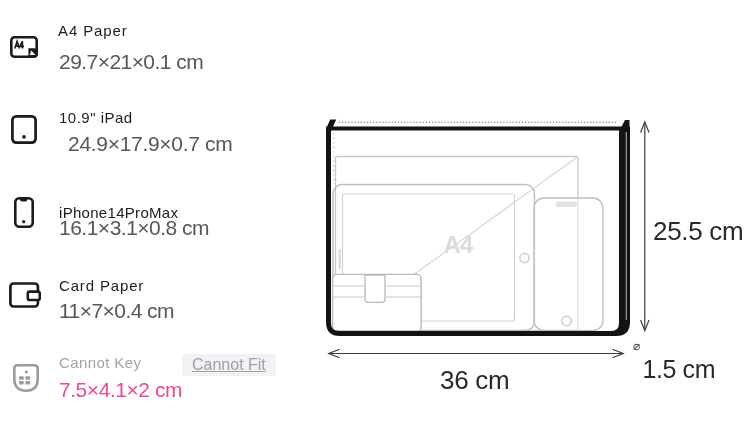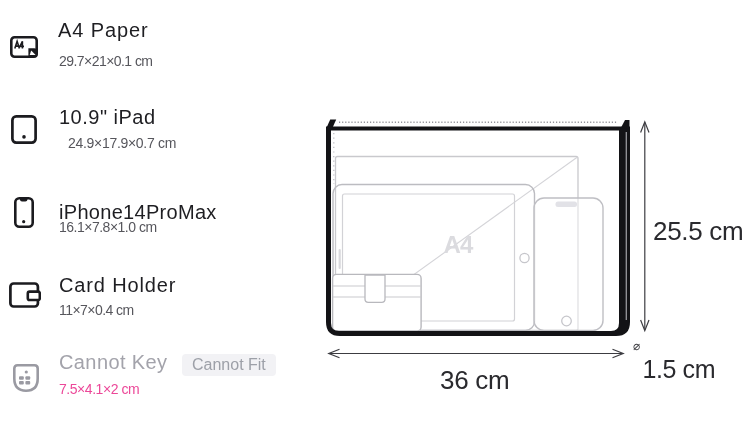--- a/index.html
+++ b/index.html
@@ -1,19 +1,19 @@
 <!DOCTYPE html>
 <html><head><meta charset="utf-8">
 <style>
 html,body{margin:0;padding:0;}
 body{width:750px;height:426px;background:#fff;font-family:"Liberation Sans",sans-serif;position:relative;overflow:hidden;}
-.t{position:absolute;color:#1e1e22;font-size:20px;letter-spacing:0.9px;line-height:21px;white-space:nowrap;text-align:center;}
-.s{position:absolute;color:#56565c;font-size:14px;letter-spacing:-0.55px;line-height:17px;white-space:nowrap;}
+.t{position:absolute;color:#1e1e22;font-size:15px;letter-spacing:0.9px;line-height:21px;white-space:nowrap;text-align:center;}
+.s{position:absolute;color:#56565c;font-size:21px;letter-spacing:-0.55px;line-height:17px;white-space:nowrap;}
 .ic{position:absolute;}
-.chip{position:absolute;left:182px;top:354px;height:22px;background:#f2f2f5;border-radius:4px;color:#9da0a8;font-size:16px;letter-spacing:0px;line-height:22px;padding:0 10px;}
+.chip{position:absolute;left:182px;top:354px;height:22px;background:#f2f2f5;border-radius:4px;color:#9da0a8;font-size:16px;letter-spacing:0px;line-height:22px;padding:0 10px;text-decoration:underline;}
 </style></head>
 <body>
 
 <svg class="ic" style="left:10px;top:36px" width="28" height="22" viewBox="0 0 28 22">
   <rect x="1.3" y="1.3" width="25.4" height="19.4" rx="3.2" fill="#fff" stroke="#1b1b1f" stroke-width="2.6"></rect>
   <path d="M18.4,12.2 H24 Q27.7,12.2 27.7,16 V18.4 Q27.7,21.6 24.4,21.6 H18.4 Z" fill="#1b1b1f"></path>
   <polygon points="21.2,14.4 25.6,18.9 19.7,18.9" fill="#fff"></polygon>
   <path d="M4.8,12.6 L7.1,5.3 L9.4,12.6 M5.6,10.1 H8.7 M12.4,12.6 V5.3 L9.9,10.4 H14" fill="none" stroke="#1b1b1f" stroke-width="1.6"></path>
 </svg>
 <div class="t" style="left:58px;top:20px">A4 Paper</div>
@@ -25,27 +25,27 @@
 </svg>
 <div class="t" style="left:59px;top:107px;letter-spacing:0.5px">10.9" iPad</div>
 <div class="s" style="left:68px;top:135px;letter-spacing:-0.3px">24.9×17.9×0.7 cm</div>
 
 <svg class="ic" style="left:14px;top:197px" width="20" height="31" viewBox="0 0 20 31">
   <rect x="1.3" y="1.3" width="17.4" height="28.4" rx="4" fill="#fff" stroke="#1b1b1f" stroke-width="2.6"></rect>
   <path d="M6,1.8 H13.4 V2.6 Q13.4,4.6 11.4,4.6 H8 Q6,4.6 6,2.6 Z" fill="#1b1b1f"></path>
   <circle cx="9.7" cy="24.7" r="1.6" fill="#1b1b1f"></circle>
 </svg>
 <div class="t" style="left:59px;top:202px;letter-spacing:0.3px">iPhone14ProMax</div>
-<div class="s" style="left:59px;top:219px;letter-spacing:-0.5px">16.1×7.8×1.0 cm</div>
+<div class="s" style="left:59px;top:219px;letter-spacing:-0.5px">16.1×3.1×0.8 cm</div>
 
 <svg class="ic" style="left:9px;top:282px" width="32" height="26" viewBox="0 0 32 26">
   <rect x="1.4" y="1.5" width="27.5" height="23" rx="3.2" fill="#fff" stroke="#1b1b1f" stroke-width="2.7"></rect>
   <rect x="18.8" y="9.6" width="12" height="8.4" rx="1.8" fill="#fff" stroke="#1b1b1f" stroke-width="2.6"></rect>
 </svg>
-<div class="t" style="left:59px;top:275px;letter-spacing:0.85px">Card Holder</div>
+<div class="t" style="left:59px;top:275px;letter-spacing:0.85px">Card Paper</div>
 <div class="s" style="left:59px;top:302px">11×7×0.4 cm</div>
 
 <svg class="ic" style="left:13px;top:364px" width="26" height="28" viewBox="0 0 26 28">
   <path d="M1.3,4.5 Q1.3,1.3 4.5,1.3 H21.5 Q24.7,1.3 24.7,4.5 V14.5 Q24.7,26.7 13,26.7 Q1.3,26.7 1.3,14.5 Z" fill="#fff" stroke="#9a9aa2" stroke-width="2.6"></path>
   <circle cx="13.3" cy="8" r="1.6" fill="#9a9aa2"></circle>
   <rect x="6" y="12.2" width="4.8" height="3.6" rx="1" fill="#9a9aa2"></rect>
   <rect x="12.4" y="12.2" width="4.8" height="3.6" rx="1" fill="#9a9aa2"></rect>
   <rect x="6" y="17" width="4.8" height="3.6" rx="1" fill="#9a9aa2"></rect>
   <rect x="12.4" y="17" width="4.8" height="3.6" rx="1" fill="#9a9aa2"></rect>
 </svg>

